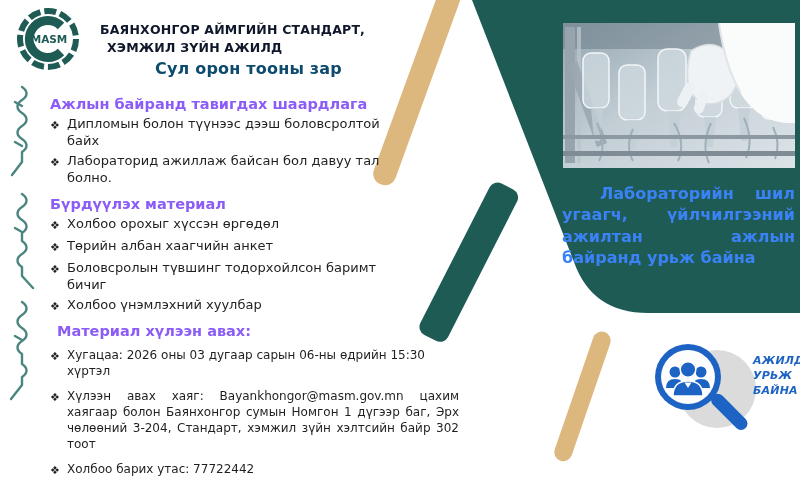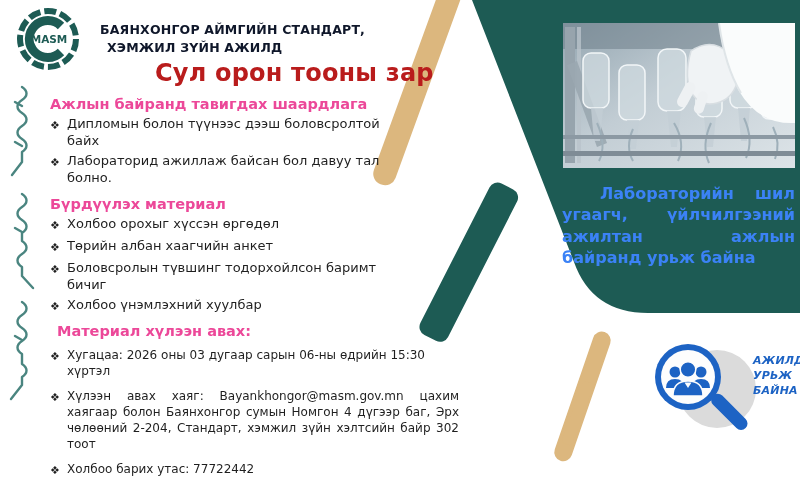--- a/index.html
+++ b/index.html
@@ -9,27 +9,27 @@
     font-family:"DejaVu Sans",sans-serif;
   }
   .abs{position:absolute;}
   
   #decor{left:0;top:0;z-index:1;}
   
   #logo{left:16px;top:7px;z-index:4;}
   #org{left:100px;top:21px;z-index:4;font-size:12.5px;font-weight:bold;
        color:#0f172a;line-height:18px;letter-spacing:.2px;}
   #org .l2{padding-left:7px;}
-  #title{left:155px;top:59px;z-index:4;font-size:24px;font-weight:bold;
-         color:#b91c1c;letter-spacing:.2px;}
+  #title{left:155px;top:59px;z-index:4;font-size:16px;font-weight:bold;
+         color:#0c4a6e;letter-spacing:.2px;}
   
   #script{left:7px;top:84px;z-index:3;}
   
   #content{left:50px;top:96px;width:420px;z-index:4;color:#1f1f1f;}
-  .sec-h{font-size:14.5px;font-weight:bold;color:#ec4899;margin:0 0 3px 0;}
+  .sec-h{font-size:14.5px;font-weight:bold;color:#8b5cf6;margin:0 0 3px 0;}
   ul.blist{list-style:none;margin:0;padding:0;}
   ul.blist li{display:flex;font-size:13px;line-height:17px;margin-bottom:3px;}
   ul.blist .b{width:17px;flex:none;font-size:11px;padding-top:2px;}
   ul.blist .t{width:322px;}
   .gap1{margin-top:10px;}
   .gap2{margin-top:8px;}
   #sec3 .sec-h{padding-left:7px;margin-bottom:8px;}
   #sec3 li{font-size:12px;line-height:16px;margin-bottom:9px;}
   #sec3 .t{width:392px;}
   .justify{text-align:justify;}
@@ -114,21 +114,21 @@
 
   <div id="sec3">
     <div class="sec-h gap2">Материал хүлээн авах:</div>
     <ul class="blist">
       <li>
         <span class="b">❖</span>
         <span class="t">Хугацаа: 2026 оны 03 дугаар сарын 06-ны өдрийн 15:30 хүртэл</span>
       </li>
       <li>
         <span class="b">❖</span>
-        <span class="t justify">Хүлээн авах хаяг: Bayankhongor@masm.gov.mn цахим хаягаар болон Баянхонгор сумын Номгон 4 дүгээр баг, Эрх чөлөөний 2-204, Стандарт, хэмжил зүйн хэлтсийн байр 302 тоот</span>
+        <span class="t justify">Хүлээн авах хаяг: Bayankhongor@masm.gov.mn цахим хаягаар болон Баянхонгор сумын Номгон 1 дүгээр баг, Эрх чөлөөний 3-204, Стандарт, хэмжил зүйн хэлтсийн байр 302 тоот</span>
       </li>
       <li>
         <span class="b">❖</span>
         <span class="t">Холбоо барих утас: 77722442</span>
       </li>
     </ul>
 
   </div>
 </div>
 

